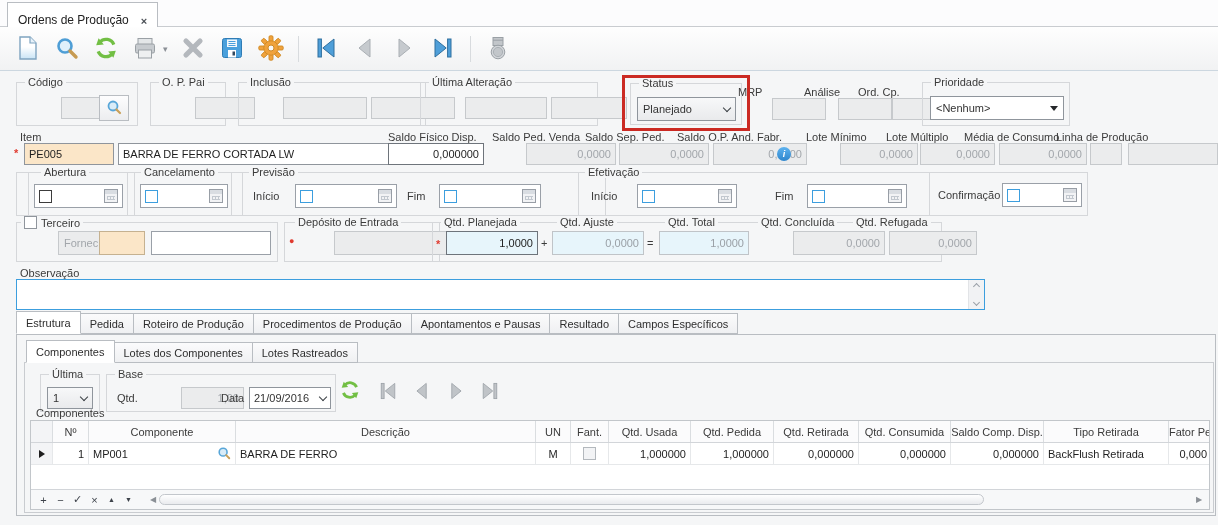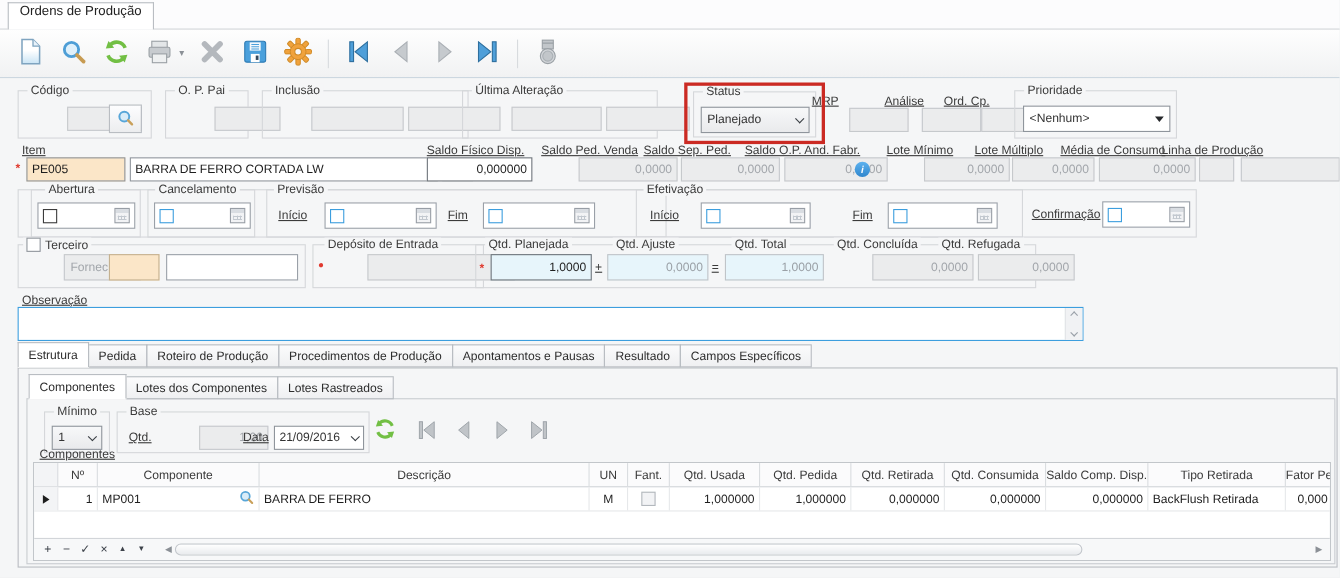--- a/index.html
+++ b/index.html
@@ -1,31 +1,31 @@
 <!DOCTYPE html>
 <html><head>
 <meta charset="utf-8">
 <style>
   * { margin:0; padding:0; box-sizing:border-box; }
   body { font-family:"Liberation Sans","DejaVu Sans",sans-serif; font-size:11px; color:#333; background:#eceef0; }
   #app { position:relative; width:1218px; height:525px; background:#f5f6f7; overflow:hidden; }
 
   
   .tabbar { position:absolute; top:0; left:0; right:0; height:27px; background:#fcfcfd; border-bottom:1px solid #c9ccd0; }
-  .doc-tab { position:absolute; left:7px; top:2px; height:25px; background:#fff; border:1px solid #b9bdc2; border-bottom:none; display:flex; align-items:flex-end; gap:12px; padding:0 10px; font-size:12px; color:#222;flex-direction:column; }
+  .doc-tab { position:absolute; left:7px; top:2px; height:25px; background:#fff; border:1px solid #b9bdc2; border-bottom:none; display:flex; align-items:flex-end; gap:12px; padding:0 10px; font-size:12px; color:#222; }
   .doc-tab .close { color:#4a4f55; font-weight:bold; font-size:11px; cursor:default; }
 
   
   .toolbar { position:absolute; top:27px; left:0; right:0; height:44px; background:linear-gradient(#fefefe,#f1f2f3); border-bottom:1px solid #ccd7e0; display:flex; align-items:center; padding-left:14px; gap:11px; }
   .tbtn { width:28px; height:28px; display:flex; align-items:center; justify-content:center; }
   .tsep { width:1px; height:26px; background:#d8dbde; margin:0 2px; }
   .dd9 { color:#8b9096; font-size:9px; margin-left:-7px; }
 
   
-  .lb { position:absolute; color:#3b3b3b; white-space:nowrap;text-decoration:underline; }
+  .lb { position:absolute; color:#3b3b3b; white-space:nowrap; }
   .grp { position:absolute; border:1px solid #d5d7da; }
   .glb { position:absolute; top:-7px; left:8px; background:#f5f6f7; padding:0 3px; color:#3b3b3b; white-space:nowrap; }
   .fld { position:absolute; height:22px; border:1px solid #9aa0a8; background:#fff; font:inherit; font-size:11px; padding:0 4px; color:#1e1e1e; }
   .dis { background:#ebeced !important; border-color:#c6c9cc !important; color:#a2a6ab !important;margin-left:36px; }
   .num { text-align:right; }
   .ctr { text-align:center; }
   .peach { background:#fbe6c8; }
   .qblue { background:#e7f5fb; }
   .dkb { border-color:#6e747b; }
   .graytxt { color:#9aa0a6 !important; }
@@ -389,21 +389,21 @@
       </div>
     <div class="tab">
         <span>Lotes dos Componentes</span>
       </div>
     <div class="tab">
         <span>Lotes Rastreados</span>
       </div>
   </div>
 
   <div class="grp" style="left:40px;top:374px;width:60px;height:38px">
-    <span class="glb" style="left:8px">Mínimo</span>
+    <span class="glb" style="left:8px">Última</span>
     <div class="combo" style="left:6px;top:12px;width:46px;height:22px">
       <span>1</span>
       <span class="chev"></span>
     </div>
   </div>
   <div class="grp" style="left:106px;top:374px;width:230px;height:38px">
     <span class="glb" style="left:8px">Base</span>
     <span class="lb" style="left:10px;top:17px">Qtd.</span>
     <input class="fld dis num" style="left: 38px; top: 12px; width: 63px;" value="1,00">
     <span class="lb" style="left:114px;top:17px">Data</span>

